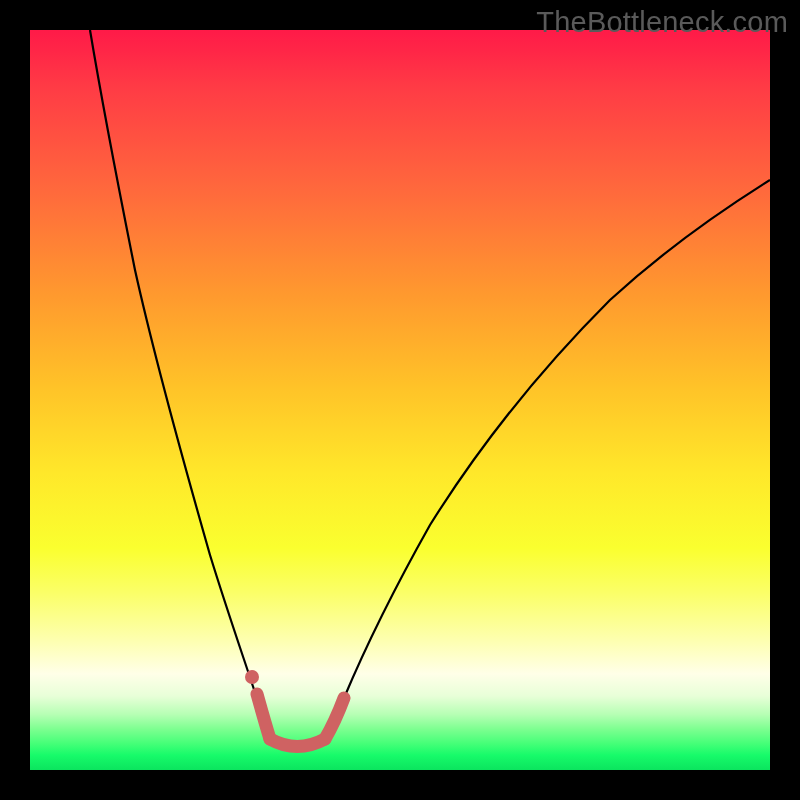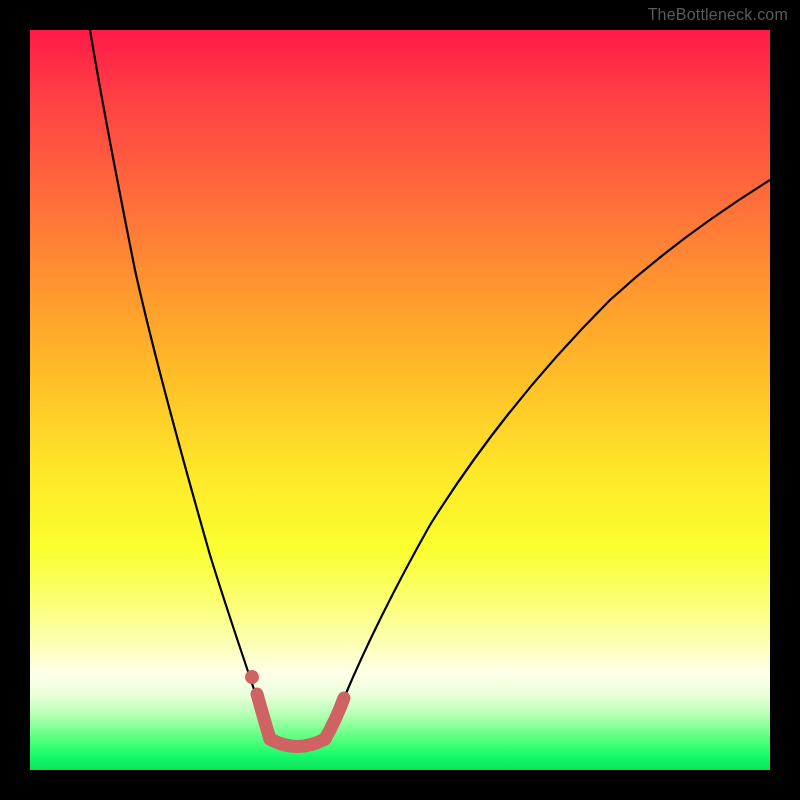--- a/index.html
+++ b/index.html
@@ -39,21 +39,21 @@
       #43ff77 96.5%,
       #17fb6a 98%,
       #0be45e 100%
     );
   }
   .watermark {
     position: absolute;
     top: 6px;
     right: 12px;
     color: #5a5a5a;
-    font-size: 16px;
+    font-size: 29px;
     font-weight: 500;
     letter-spacing: 0.2px;
     user-select: none;
   }
   svg {
     position: absolute;
     inset: 0;
   }
 </style>
 </head>

